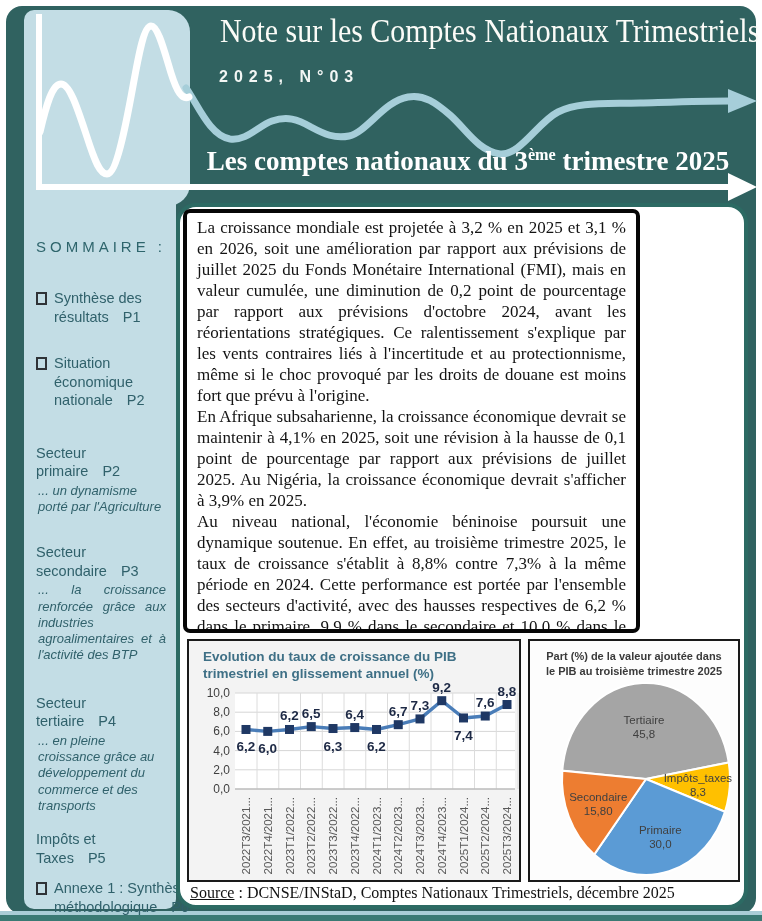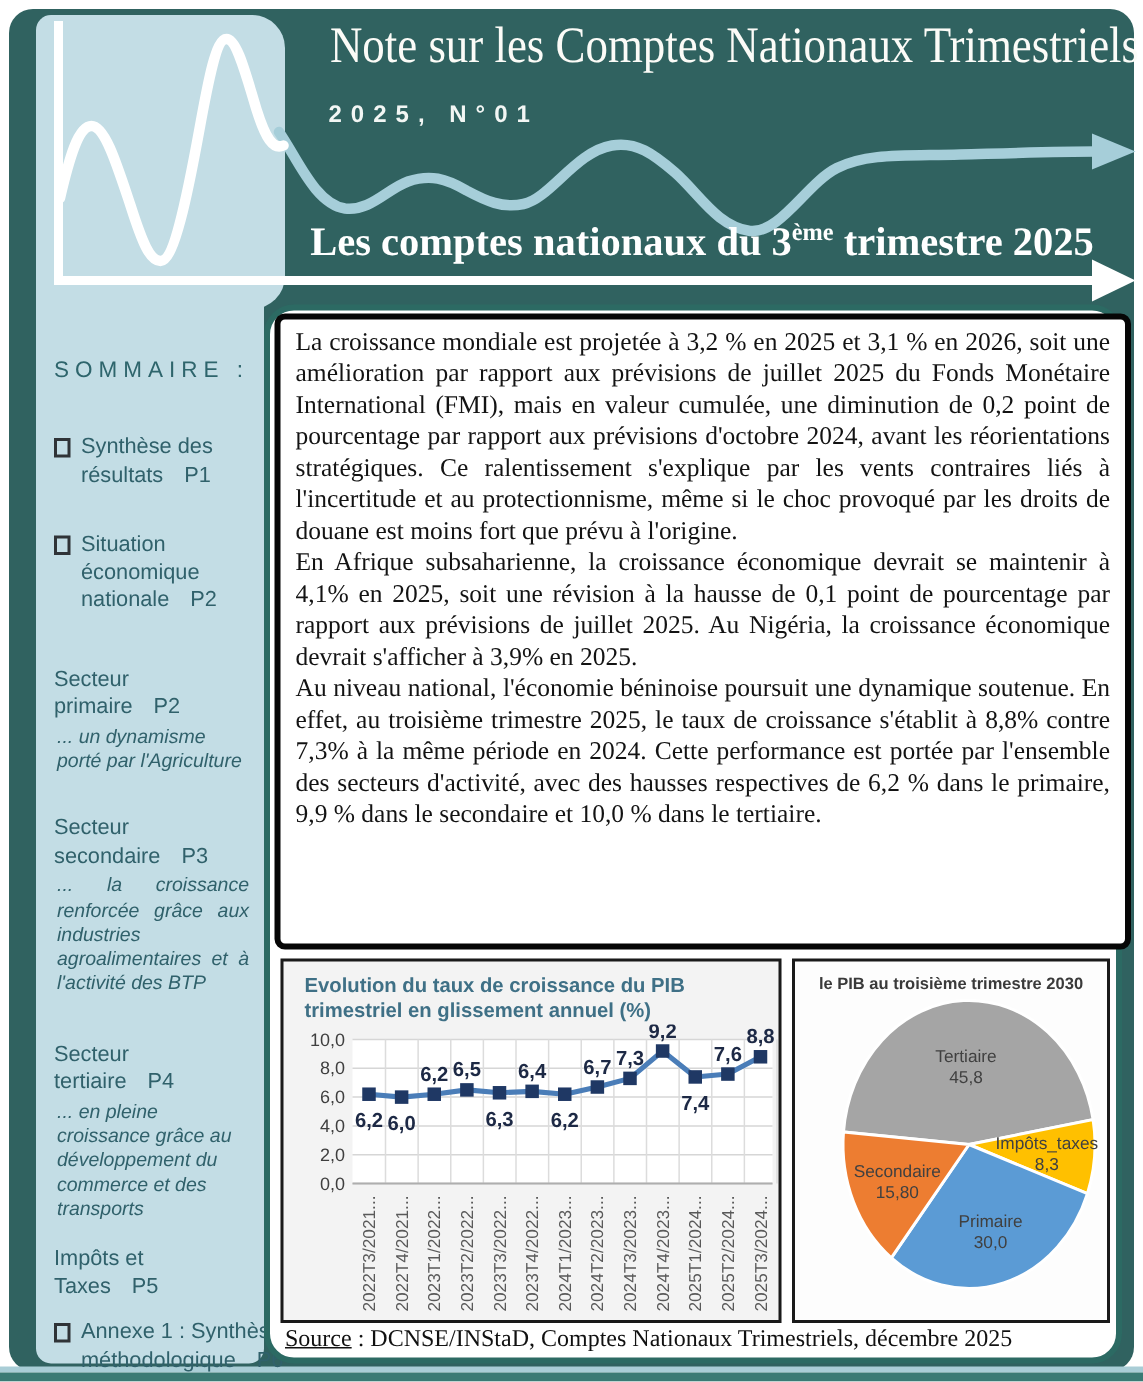--- a/index.html
+++ b/index.html
@@ -39,21 +39,21 @@
   .som-item .nobullet{flex:0 0 auto;width:0;margin:0;}
   .page-ref{margin-left:14px;}
   .som-sub{font-size:13px;font-style:italic;margin:2px 0 0 2px;line-height:1.25;}
   .som-sub.just{text-align:justify;}
   .m1{margin-top:34px}.m2{margin-top:28px}.m3{margin-top:34px}.m4{margin-top:28px}
   .m5{margin-top:30px}.m6{margin-top:16px}.m7{margin-top:12px}
 
   
   .content{position:absolute;left:176px;top:203px;width:572px;height:706px;background:#ffffff;
            border:4px solid #2c6a63;border-radius:20px;box-sizing:border-box;}
-  .textbox{position:absolute;left:183px;top:209px;width:571px;height:424px;box-sizing:border-box;
+  .textbox{position:absolute;left:183px;top:209px;width:457px;height:424px;box-sizing:border-box;
            background:#ffffff;border:4px solid #060606;border-radius:7px;padding:5px 10px;
            font-family:"Liberation Serif",serif;font-size:17px;line-height:1.235;color:#131313;
            text-align:justify;overflow:hidden;}
   .textbox p{margin:0;}
   .textbox p + p.gap{}
 
   
   .chartbox{position:absolute;box-sizing:border-box;border:2px solid #1a1a1a;}
   .linechart{left:187px;top:639px;width:334px;height:243px;background:#f3f3f3;}
   .lc-title{margin:8px 14px 0;font-size:13.5px;font-weight:bold;
@@ -133,21 +133,21 @@
     <polygon points="728,173 757,187 728,201" fill="#ffffff"></polygon>
 
     <path d="M 40 132
       C 46 106 52 84 61 84 C 70 84 78 110 87 137
       C 95 162 100 174 107 174 C 116 174 125 130 133 86
       C 139 53 144 26 151 26 C 158 26 164 50 171 73
       C 177 92 182 100 189 97" fill="none" stroke="#ffffff" stroke-width="7" stroke-linecap="round"></path>
   </svg>
 
   <div class="hd-title">Note sur les Comptes Nationaux Trimestriels</div>
-  <div class="hd-issue">2025, N°01</div>
+  <div class="hd-issue">2025, N°03</div>
   <div class="banner">
     <span>Les comptes nationaux du 3</span><sup>ème</sup><span> trimestre 2025</span>
   </div>
 
   <div class="content"></div>
 
   <div class="textbox">
     <p>La croissance mondiale est projetée à 3,2 % en 2025 et 3,1 % en 2026, soit une amélioration par rapport aux prévisions de juillet 2025 du Fonds Monétaire International (FMI), mais en valeur cumulée, une diminution de 0,2 point de pourcentage par rapport aux prévisions d'octobre 2024, avant les réorientations stratégiques. Ce ralentissement s'explique par les vents contraires liés à l'incertitude et au protectionnisme, même si le choc provoqué par les droits de douane est moins fort que prévu à l'origine.</p>
     <p class="gap">En Afrique subsaharienne, la croissance économique devrait se maintenir à 4,1% en 2025, soit une révision à la hausse de 0,1 point de pourcentage par rapport aux prévisions de juillet 2025. Au Nigéria, la croissance économique devrait s'afficher à 3,9% en 2025.</p>
     <p>Au niveau national, l'économie béninoise poursuit une dynamique soutenue. En effet, au troisième trimestre 2025, le taux de croissance s'établit à 8,8% contre 7,3% à la même période en 2024. Cette performance est portée par l'ensemble des secteurs d'activité, avec des hausses respectives de 6,2 % dans le primaire, 9,9 % dans le secondaire et 10,0 % dans le tertiaire.</p>
@@ -221,21 +221,22 @@
         <text x="274.5" y="56.96000000000001" text-anchor="middle" font-size="13.5" font-weight="600" fill="#1d2945">7,4</text>
         <rect x="291.75" y="28.539999999999992" width="9" height="9" fill="#1f3864"></rect>
         <text x="296.25" y="24.039999999999992" text-anchor="middle" font-size="13.5" font-weight="600" fill="#1d2945">7,6</text>
         <rect x="313.5" y="17.019999999999982" width="9" height="9" fill="#1f3864"></rect>
         <text x="318" y="12.519999999999982" text-anchor="middle" font-size="13.5" font-weight="600" fill="#1d2945">8,8</text>
       </svg>
   </div>
 
   <div class="chartbox piechart">
     <div class="pc-title">
-      <div>le PIB au troisième trimestre 2030</div>
+      <div>Part (%) de la valeur ajoutée dans</div>
+      <div>le PIB au troisième trimestre 2025</div>
     </div>
     <svg id="pieChart" width="208" height="197" viewBox="0 0 208 197">
         <path d="M 116 99 L 32.32 90.63 A 84 96 0 0 1 198.74 82.40 Z" fill="#a5a5a5" stroke="#ffffff" stroke-width="2"></path>
         <text x="114.00292803227102" y="44.24935264396342" text-anchor="middle" font-size="11.5" fill="#404040"><tspan x="114.00292803227102">Tertiaire</tspan><tspan x="114.00292803227102" dy="14">45,8</tspan></text>
         <path d="M 116 99 L 198.74 82.40 A 84 96 0 0 1 194.96 131.76 Z" fill="#ffc000" stroke="#ffffff" stroke-width="2"></path>
         <text x="167.88181987661812" y="102.1875098083406" text-anchor="middle" font-size="11.5" fill="#404040"><tspan x="167.88181987661812">Impôts_taxes</tspan><tspan x="167.88181987661812" dy="14">8,3</tspan></text>
         <path d="M 116 99 L 194.96 131.76 A 84 96 0 0 1 64.21 174.58 Z" fill="#5b9bd5" stroke="#ffffff" stroke-width="2"></path>
         <text x="130.34732164131043" y="154.2168750528984" text-anchor="middle" font-size="11.5" fill="#404040"><tspan x="130.34732164131043">Primaire</tspan><tspan x="130.34732164131043" dy="14">30,0</tspan></text>
         <path d="M 116 99 L 64.21 174.58 A 84 96 0 0 1 32.32 90.63 Z" fill="#ed7d31" stroke="#ffffff" stroke-width="2"></path>
         <text x="68.22808995749318" y="120.7035021510431" text-anchor="middle" font-size="11.5" fill="#404040"><tspan x="68.22808995749318">Secondaire</tspan><tspan x="68.22808995749318" dy="14">15,80</tspan></text>

